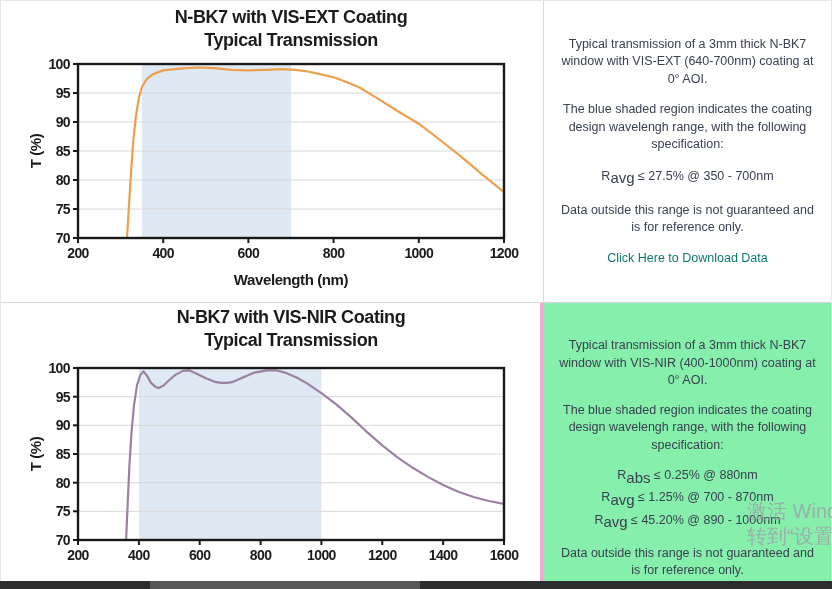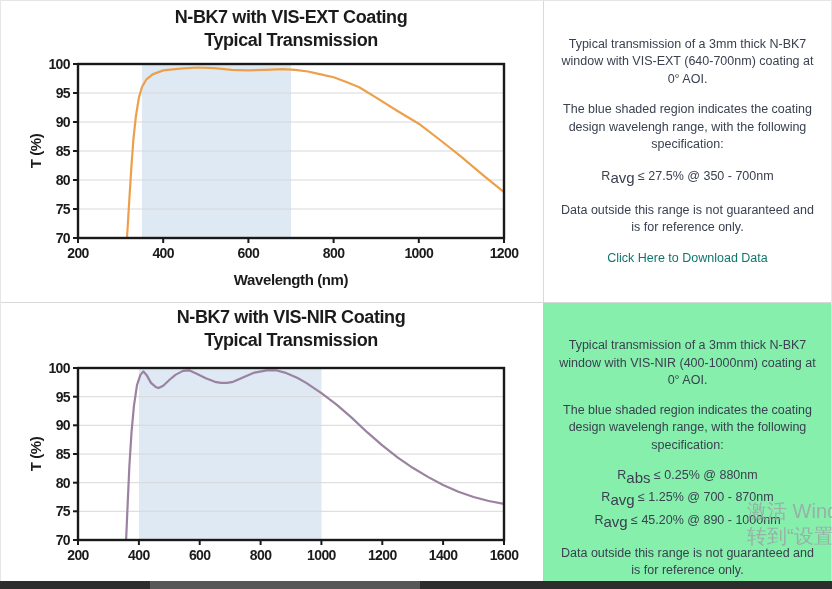--- a/index.html
+++ b/index.html
@@ -6,21 +6,21 @@
   body{
     width:832px;height:589px;overflow:hidden;position:relative;
     background:#ffffff;font-family:"Liberation Sans",sans-serif;
   }
   .container{position:absolute;inset:0;border:1px solid #e6e6e6;box-sizing:border-box;}
   .row{display:flex;box-sizing:border-box;}
   .row1{height:302px;border-bottom:1px solid #d8d8d8;}
   .row2{height:281px;background:#fff;}
   .chart-cell{width:543px;box-sizing:border-box;background:#fff;flex:0 0 543px;}
   .row1 .chart-cell{border-right:1px solid #d9d9d9;}
-  .row2 .chart-cell{border-right:1px solid #f9a8d4;}
+  .row2 .chart-cell{border-right:4px solid #f9a8d4;}
   .info-cell{
     flex:1;display:flex;flex-direction:column;align-items:center;text-align:center;
     color:#3a4150;font-size:12.5px;line-height:1.4;padding:0 13px;box-sizing:border-box;
   }
   .row1 .info-cell{justify-content:center;gap:13px;background:#ffffff;}
   .row2 .info-cell{justify-content:flex-start;gap:12px;padding-top:34px;background:#86efac;overflow:hidden;}
   .info-cell p{margin:0;}
   .spec-block{line-height:1.45;}
   .spec-line sub{font-size:15px;margin-top:18px;}
   .download-link{color:#0f766e;text-decoration:none;cursor:pointer;display:inline-block;}

